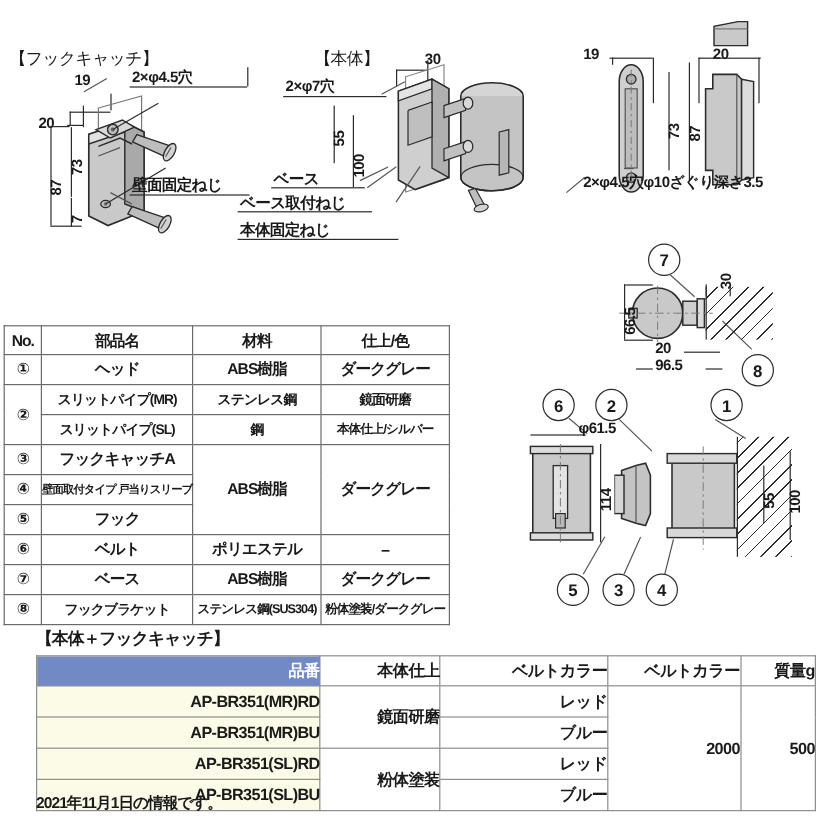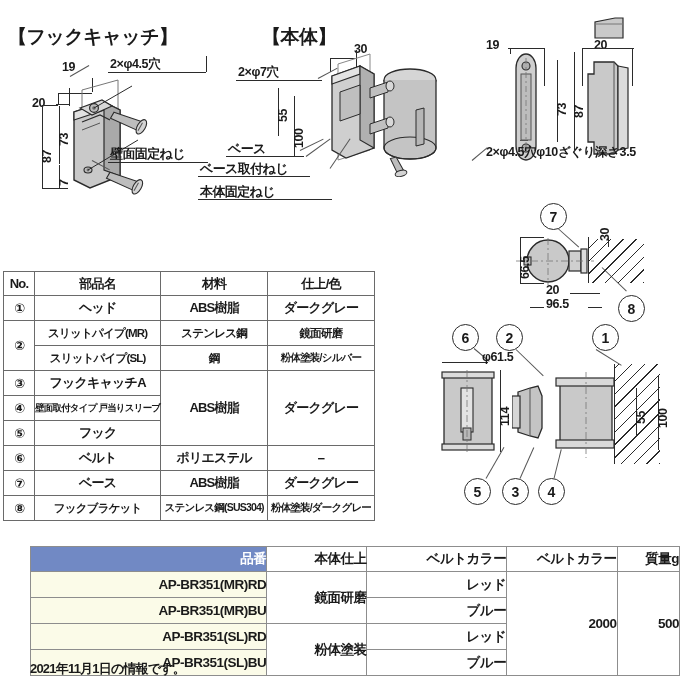--- a/index.html
+++ b/index.html
@@ -8,21 +8,21 @@
     background:#ffffff;
     font-family:"Liberation Sans","DejaVu Sans",sans-serif;
     color:#1a1a1a;
     overflow:hidden;
     position:relative;
   }
   .page{position:absolute;inset:0;}
 
   
   .abs{position:absolute;}
-  .ttl{font-size:19px;font-weight:700;letter-spacing:-.5px;white-space:nowrap;}
+  .ttl{font-size:14px;font-weight:400;letter-spacing:-.5px;white-space:nowrap;margin-top:16px;}
   .dim{font-size:12.5px;font-weight:600;white-space:nowrap;letter-spacing:-.4px;}
   .dim-v{font-size:12.5px;font-weight:600;white-space:nowrap;letter-spacing:-.4px;
          transform:rotate(-90deg);transform-origin:left top;}
   .lbl{font-size:13px;font-weight:700;white-space:nowrap;letter-spacing:-.6px;}
 
   
   .ln{position:absolute;background:#2b2b2b;}
   .hln{height:1px;}
   .vln{width:1px;}
   .thin{background:#555;}
@@ -389,21 +389,21 @@
       </tr>
       <tr>
         <td rowspan="2">②</td>
         <td class="sm3">スリットパイプ(MR)</td>
         <td class="sm3">ステンレス鋼</td>
         <td class="sm3">鏡面研磨</td>
       </tr>
       <tr>
         <td class="sm3">スリットパイプ(SL)</td>
         <td class="sm3">鋼</td>
-        <td class="sm2">粉体塗装/シルバー</td>
+        <td class="sm2">本体仕上/シルバー</td>
       </tr>
       <tr>
         <td>③</td>
         <td>フックキャッチA</td>
         <td rowspan="3">ABS樹脂</td>
         <td rowspan="3">ダークグレー</td>
       </tr>
       <tr>
         <td>④</td>
         <td class="sm">壁面取付タイプ 戸当りスリーブ</td>
@@ -426,20 +426,21 @@
       </tr>
       <tr>
         <td>⑧</td>
         <td class="sm3">フックブラケット</td>
         <td class="sm2">ステンレス鋼(SUS304)</td>
         <td class="sm2">粉体塗装/ダークグレー</td>
       </tr>
     </tbody>
   </table>
 
+  <div class="prod-head">【本体＋フックキャッチ】</div>
 
   <table class="prod-table">
     <thead>
       <tr>
         <th class="th-code" style="width: 238px; background: rgb(113, 137, 196);">品番</th>
         <th style="width: 100px; background: rgb(255, 255, 255);">本体仕上</th>
         <th style="width: 140px; background: rgb(255, 255, 255);">ベルトカラー</th>
         <th style="width: 110px; background: rgb(255, 255, 255);">ベルトカラー</th>
         <th style="width: 62px; background: rgb(255, 255, 255);">質量g</th>
       </tr>

